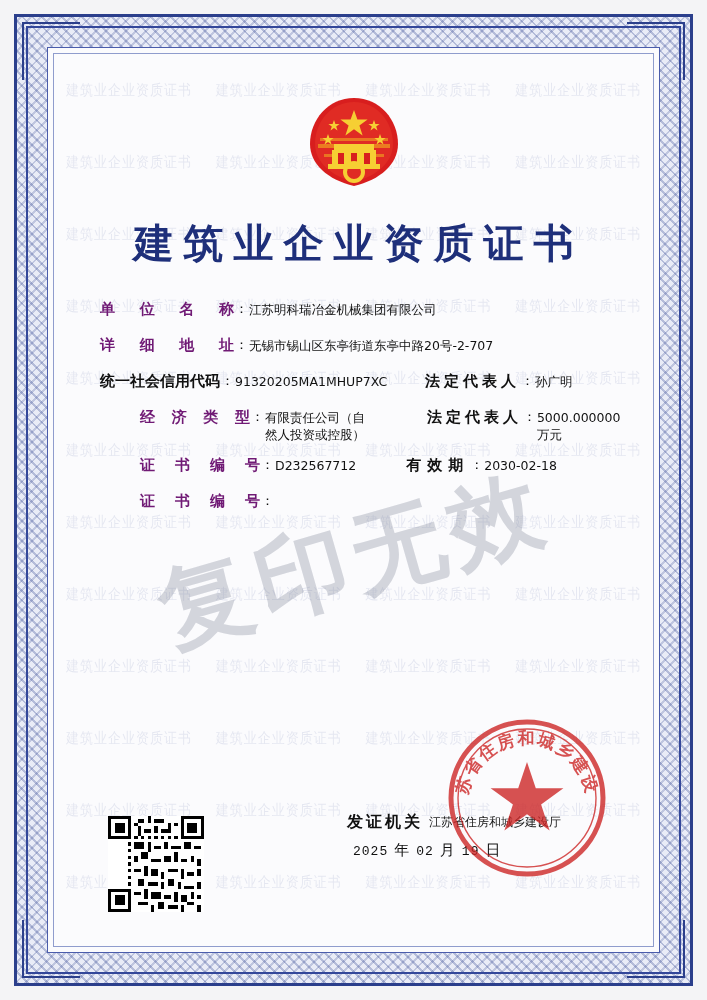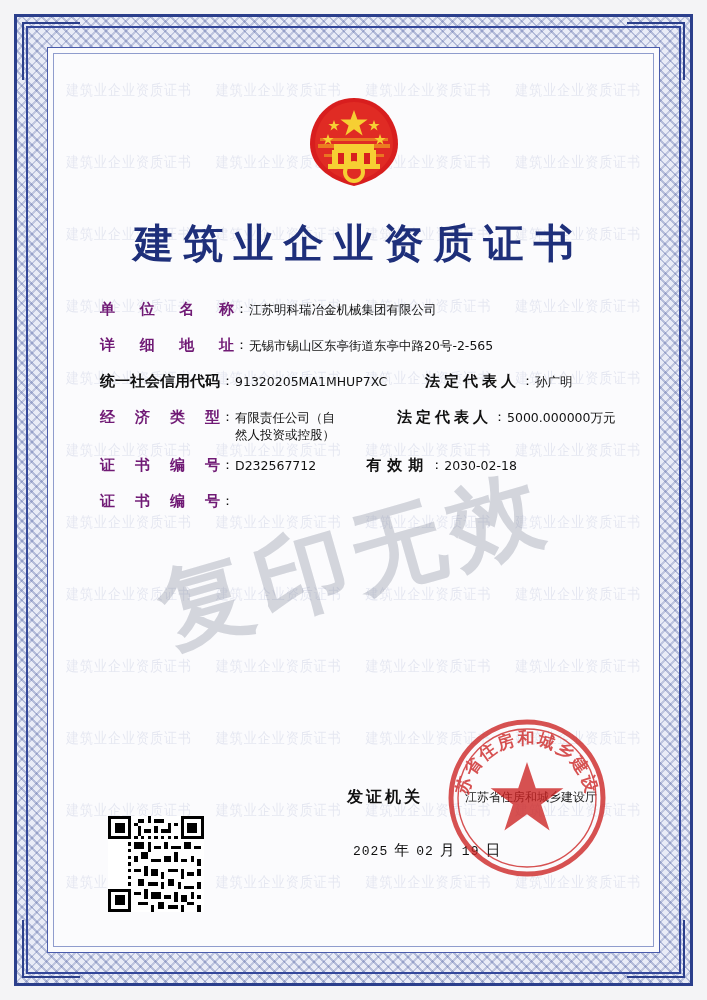--- a/index.html
+++ b/index.html
@@ -141,20 +141,21 @@
     display: inline-block;
     width: 134px;
     text-align: justify;
     text-align-last: justify;
   }
   .label.spread-narrow {
     display: inline-block;
     width: 120px;
     text-align: justify;
     text-align-last: justify;
+    margin-left: 40px;
   }
   .colon {
     font-size: 13px;
     color: #101010;
     padding: 0 1px;
   }
   .value {
     font-family: "DejaVu Sans", sans-serif;
     font-size: 12.5px;
     color: #111;
@@ -211,22 +212,21 @@
     text-align: left;
   }
   .issuer-line {
     display: flex;
     align-items: baseline;
     font-family: Liberation Serif, serif;
     font-size: 16px;
     font-weight: 600;
     color: #101010;
     letter-spacing: 3px;
-    margin-bottom: 33px;
-    justify-content: space-between;
+    margin-bottom: 8px;
   }
   .issuer-name {
     font-size: 12px;
     font-weight: normal;
     letter-spacing: 0;
     color: #1a1a1a;
     margin-left: 6px;
     align-self: center;
   }
   .date-line {
@@ -351,21 +351,21 @@
 
     <div class="row">
       <span class="label spread">单位名称</span>
       <span class="colon">：</span>
       <span class="value wide">江苏明科瑞冶金机械集团有限公司</span>
     </div>
 
     <div class="row">
       <span class="label spread">详细地址</span>
       <span class="colon">：</span>
-      <span class="value wide">无锡市锡山区东亭街道东亭中路20号-2-565</span>
+      <span class="value wide">无锡市锡山区东亭街道东亭中路20号-2-707</span>
     </div>
 
     <div class="row">
       <span class="label-code">统一社会信用代码</span>
       <span class="colon">：</span>
       <span class="value" style="max-width:140px">91320205MA1MHUP7XC</span>
       <span class="col2">
         <span class="label-code" style="letter-spacing:4px">法定代表人</span>
         <span class="colon">：</span>
         <span class="value">孙广明</span>

